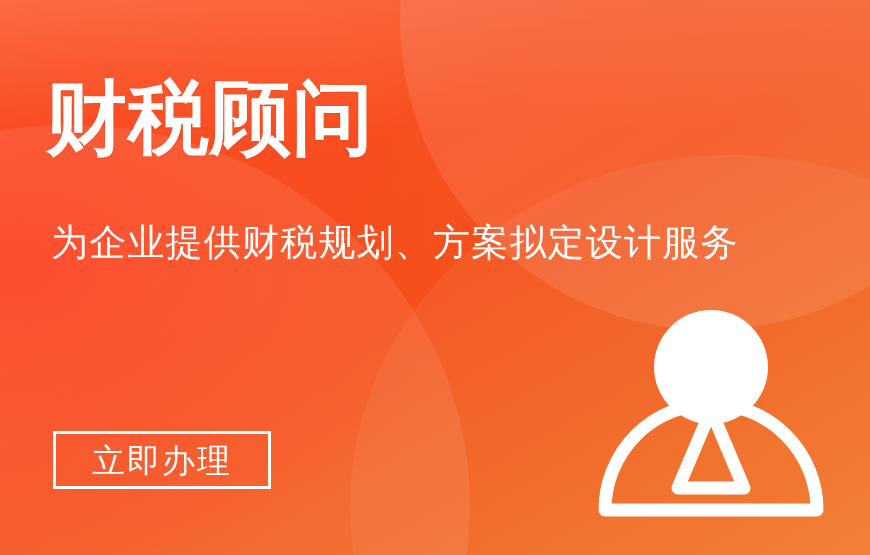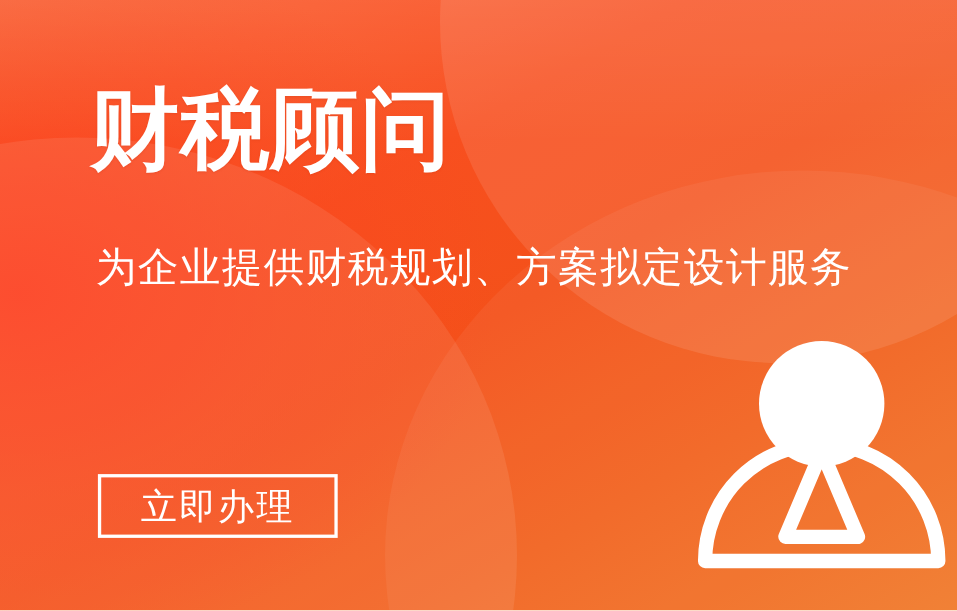--- a/index.html
+++ b/index.html
@@ -76,21 +76,20 @@
   }
 
   
   .content {
     position: absolute;
     left: 0;
     top: 0;
     width: 725px;
     height: 555px;
     z-index: 3;
-    margin-left: 36px;
   }
 
   .title {
     position: absolute;
     left: 46px;
     top: 78px;
     color: #ffffff;
     font-size: 81px;
     font-weight: 700;
     line-height: 1.0;

